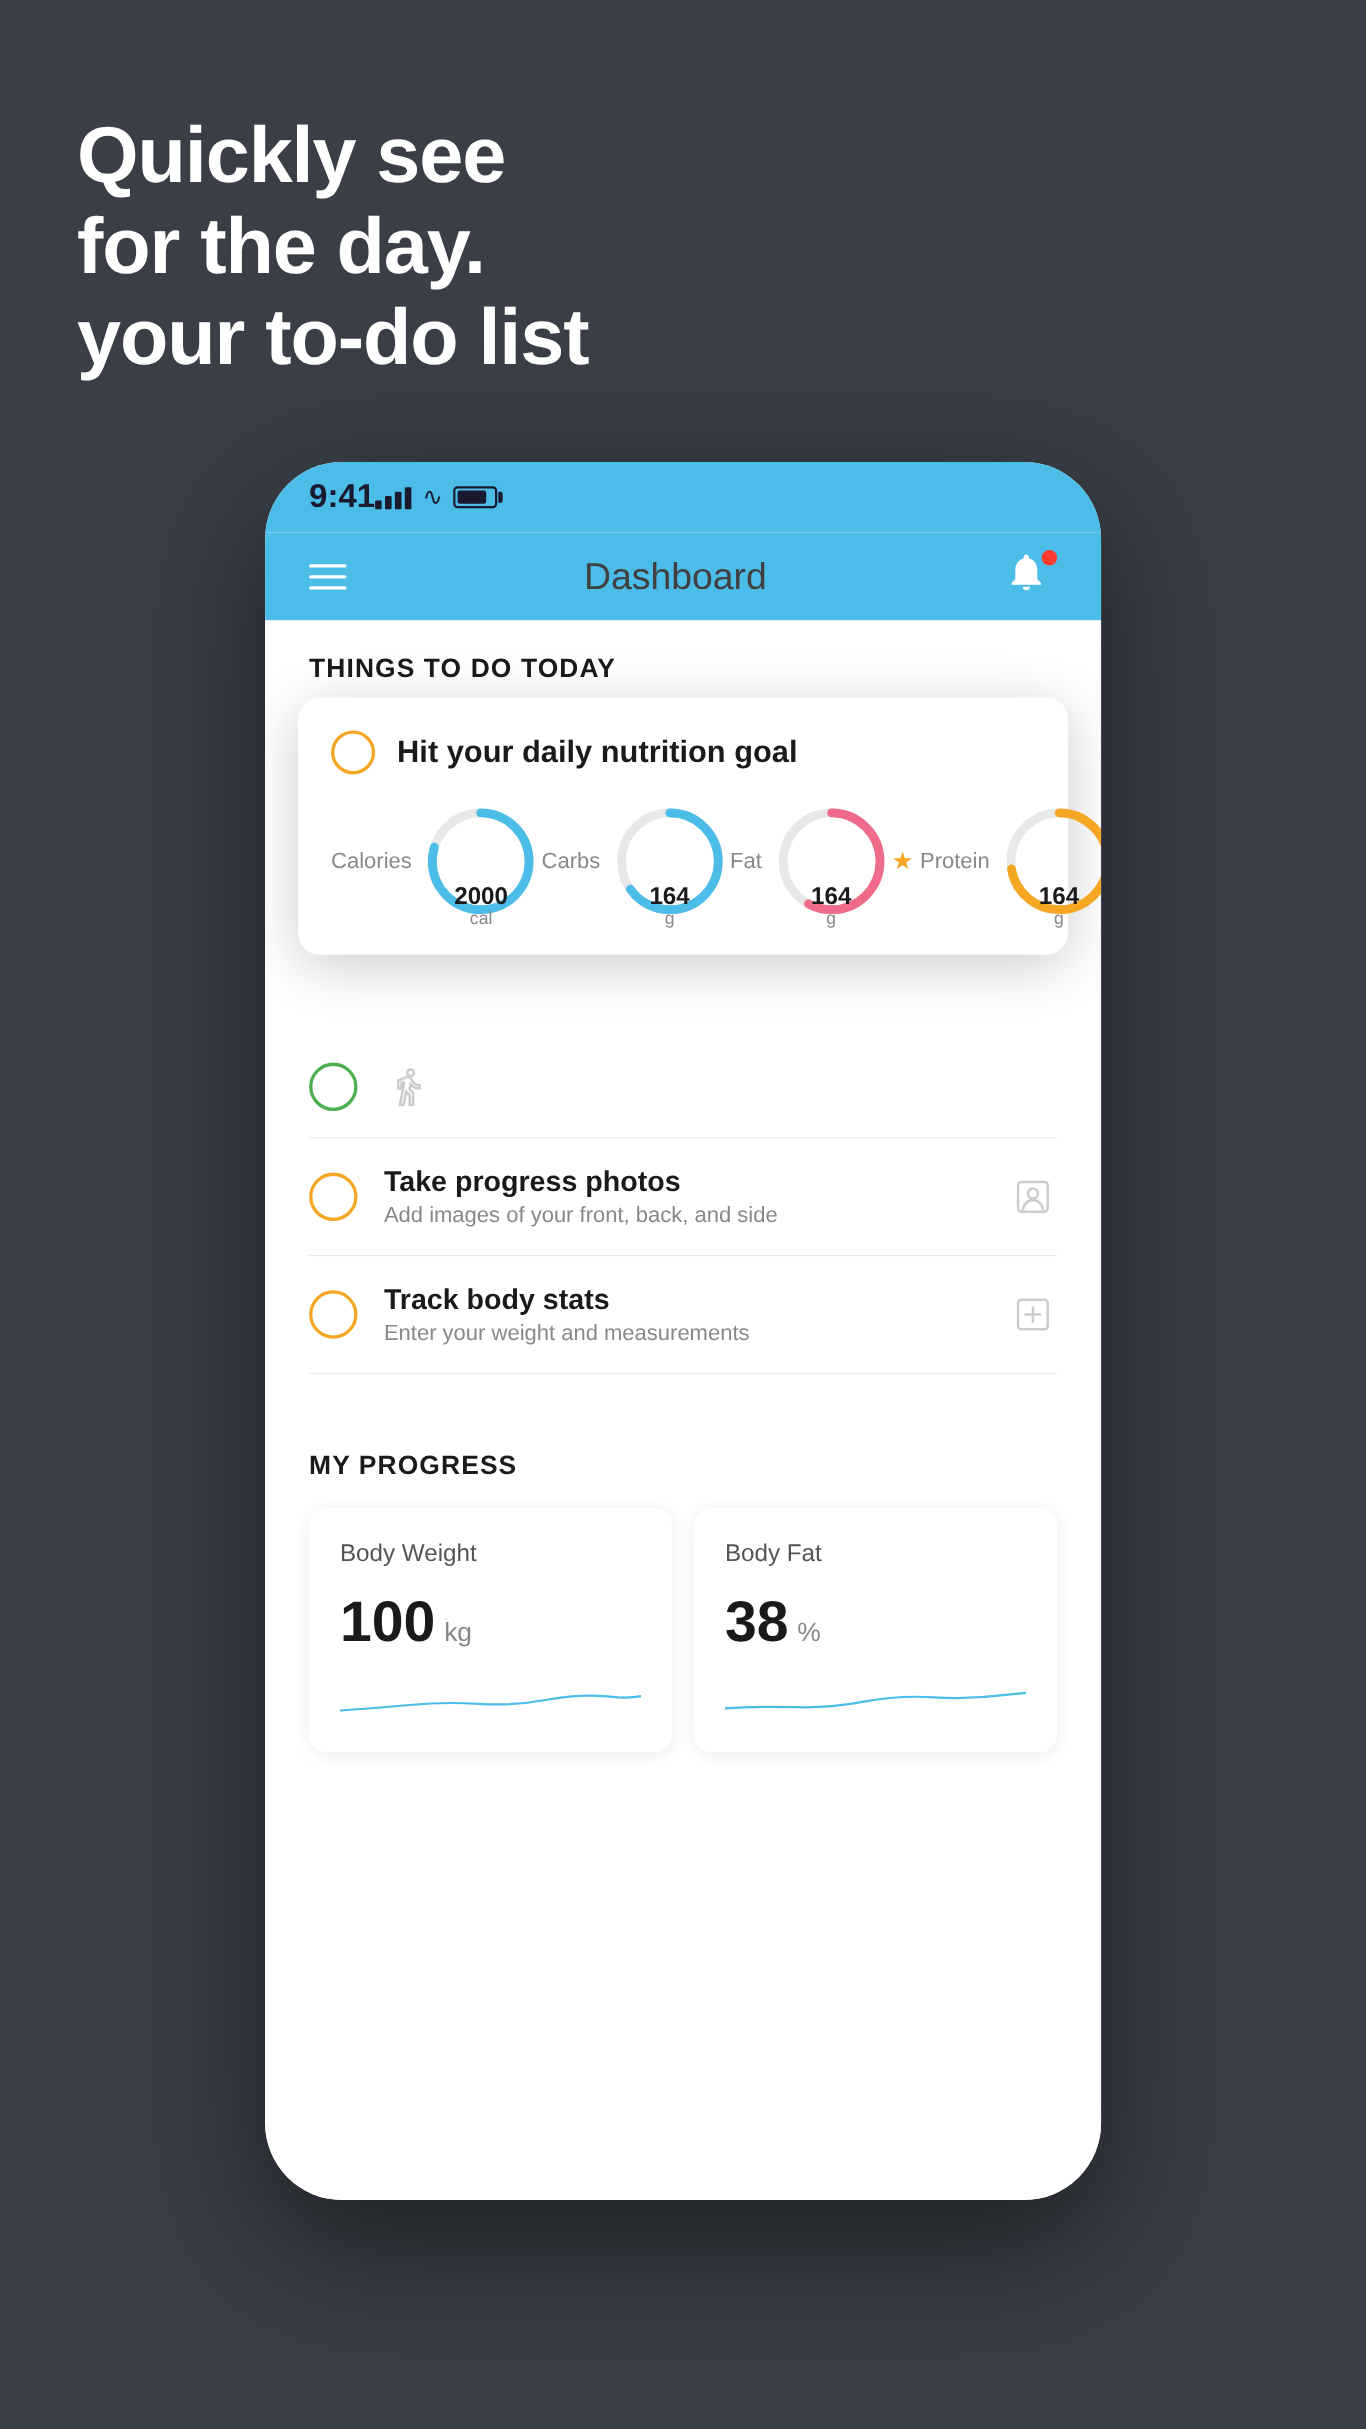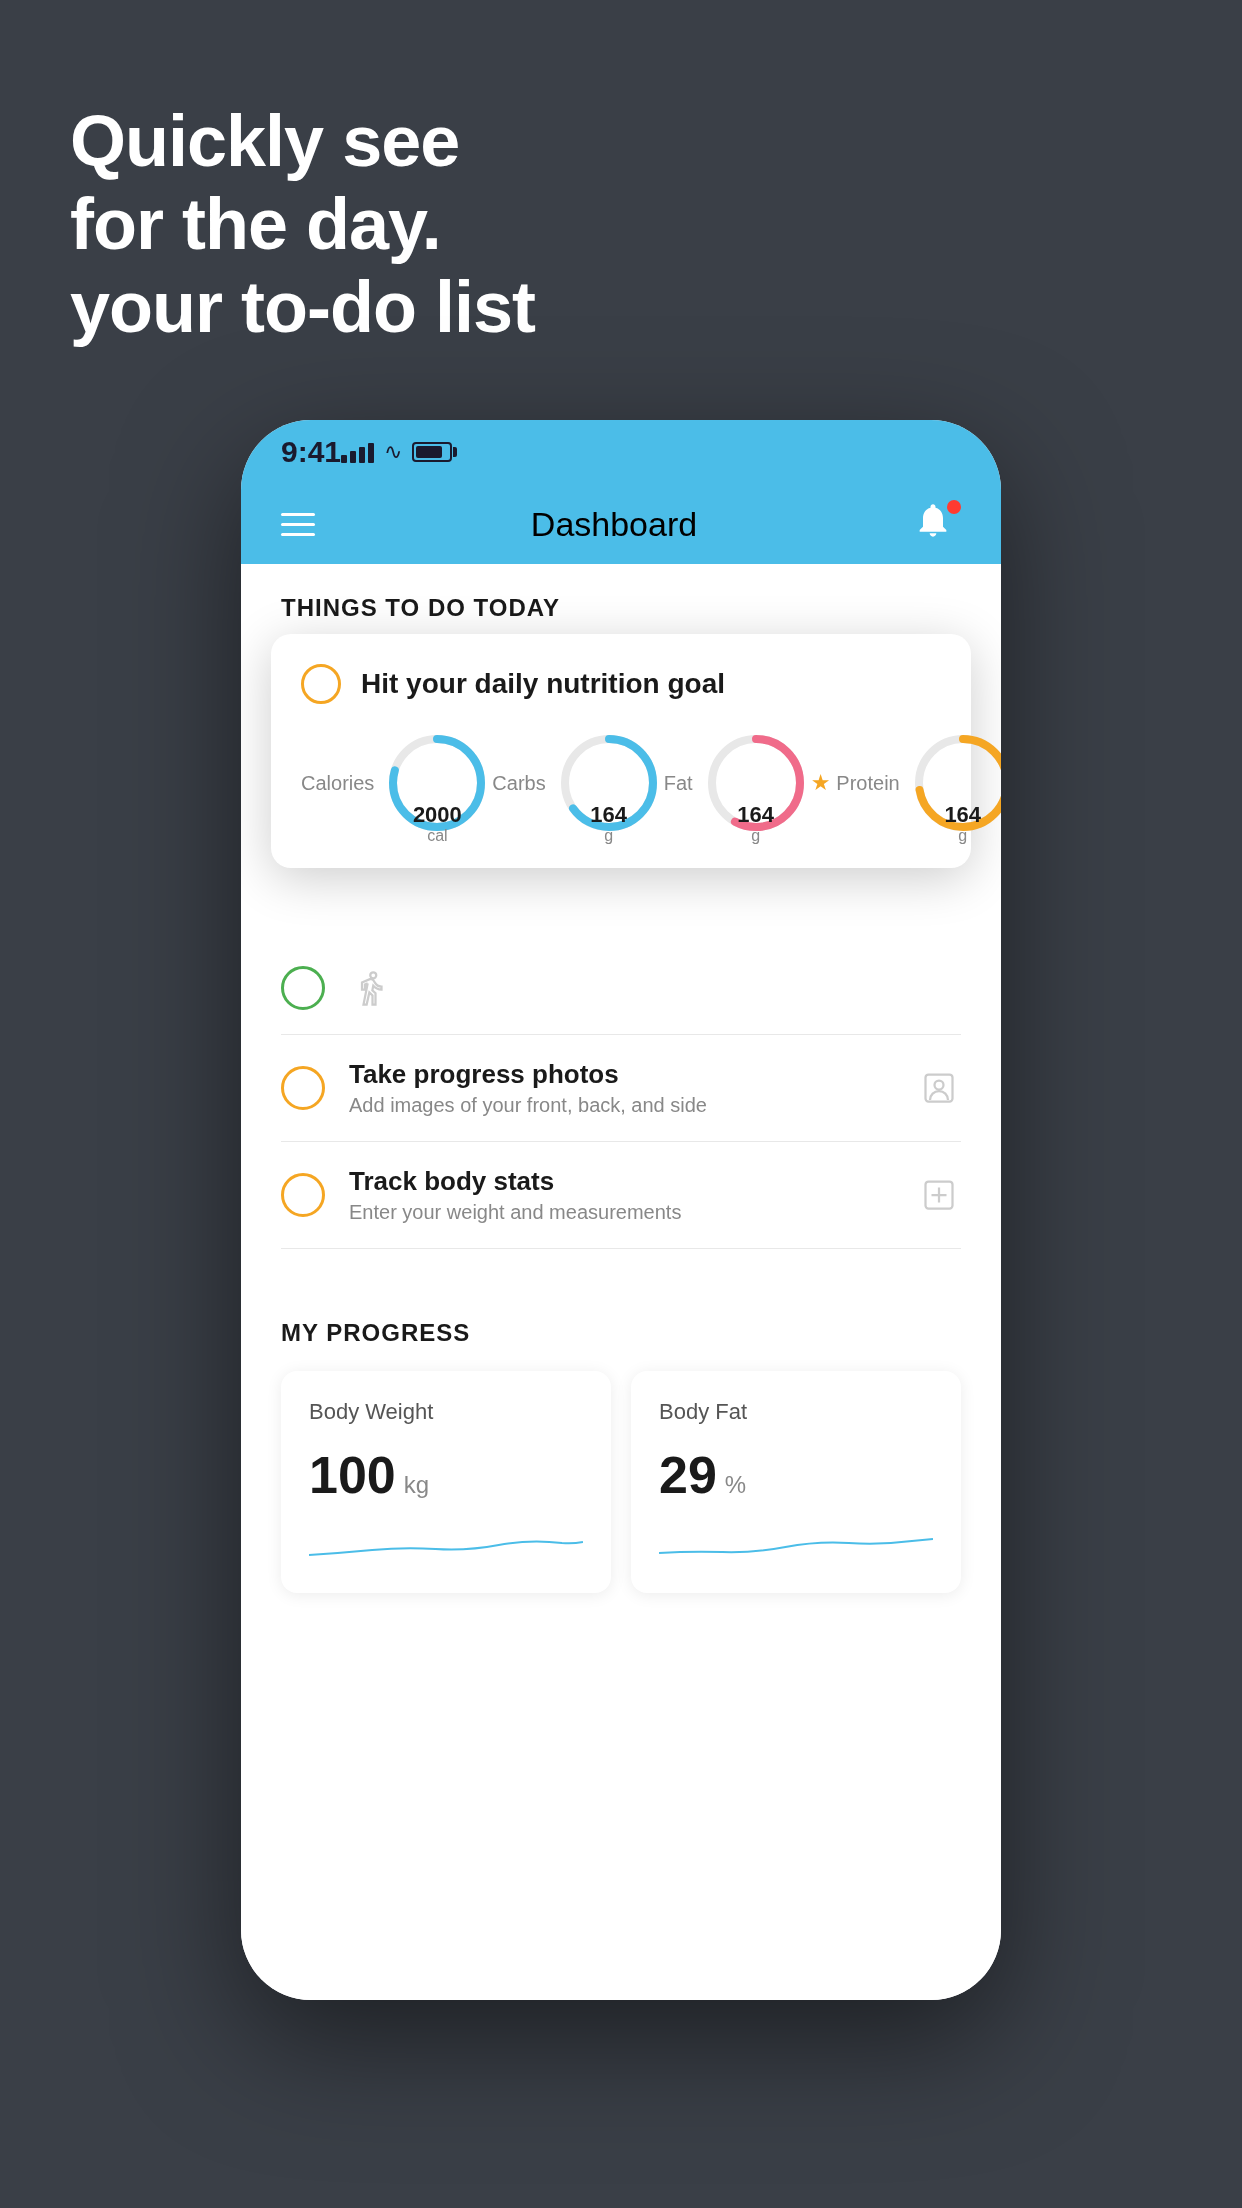--- a/index.html
+++ b/index.html
@@ -133,21 +133,21 @@
     }
 
     .hamburger span {
       width: 34px;
       height: 3px;
       background: white;
       border-radius: 2px;
     }
 
     .nav-title {
-      color: #000000;
+      color: #404040;
       font-size: 34px;
       font-weight: 500;
     }
 
     .bell-icon {
       width: 48px;
       height: 48px;
       position: relative;
     }
 
@@ -583,21 +583,21 @@
             <div class="mini-chart">
               <svg viewBox="0 0 260 40" preserveAspectRatio="none">
                 <path d="M0 30 Q30 28 60 25 Q90 22 120 24 Q150 26 180 20 Q210 14 240 18 Q250 19 260 17" stroke="#4bbde8" stroke-width="2" fill="none"></path>
               </svg>
             </div>
           </div>
 
           <div class="progress-card">
             <div class="progress-card-title">Body Fat</div>
             <div class="progress-value-row">
-              <span class="progress-value">29</span>
+              <span class="progress-value">38</span>
               <span class="progress-unit">%</span>
             </div>
             <div class="mini-chart">
               <svg viewBox="0 0 260 40" preserveAspectRatio="none">
                 <path d="M0 28 Q30 26 60 27 Q90 28 120 22 Q150 16 180 18 Q210 20 240 16 Q250 15 260 14" stroke="#4bbde8" stroke-width="2" fill="none"></path>
               </svg>
             </div>
           </div>
 
         </div>

